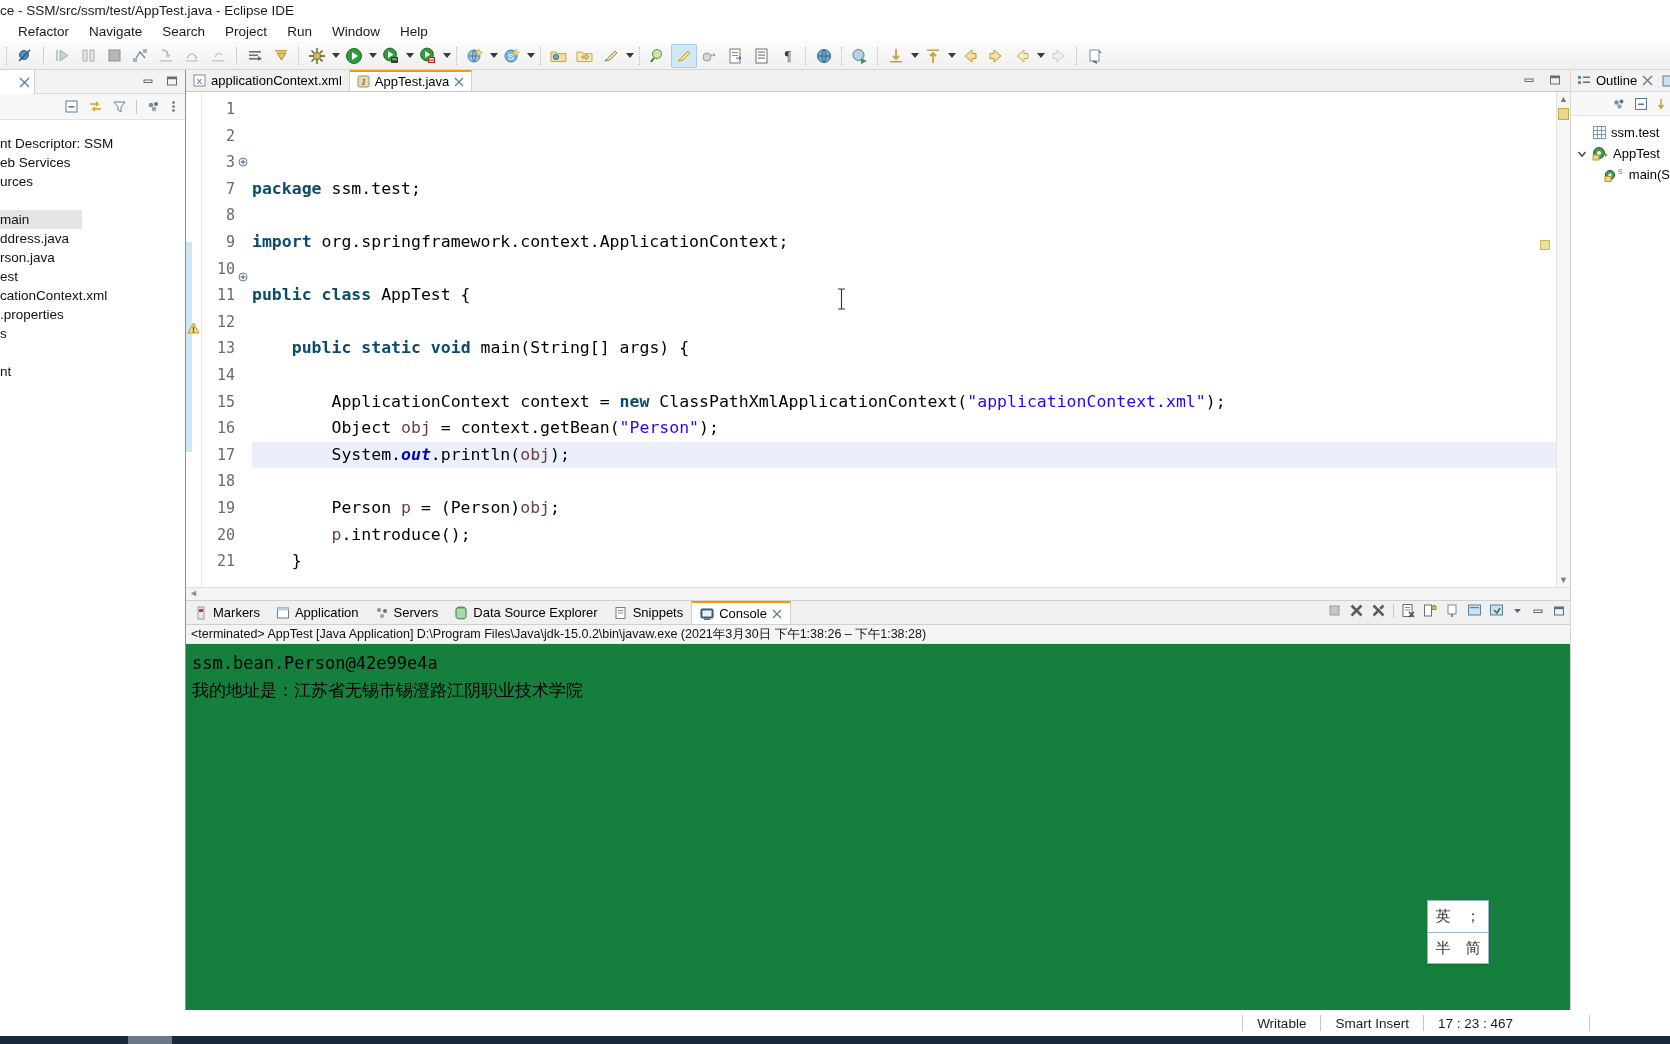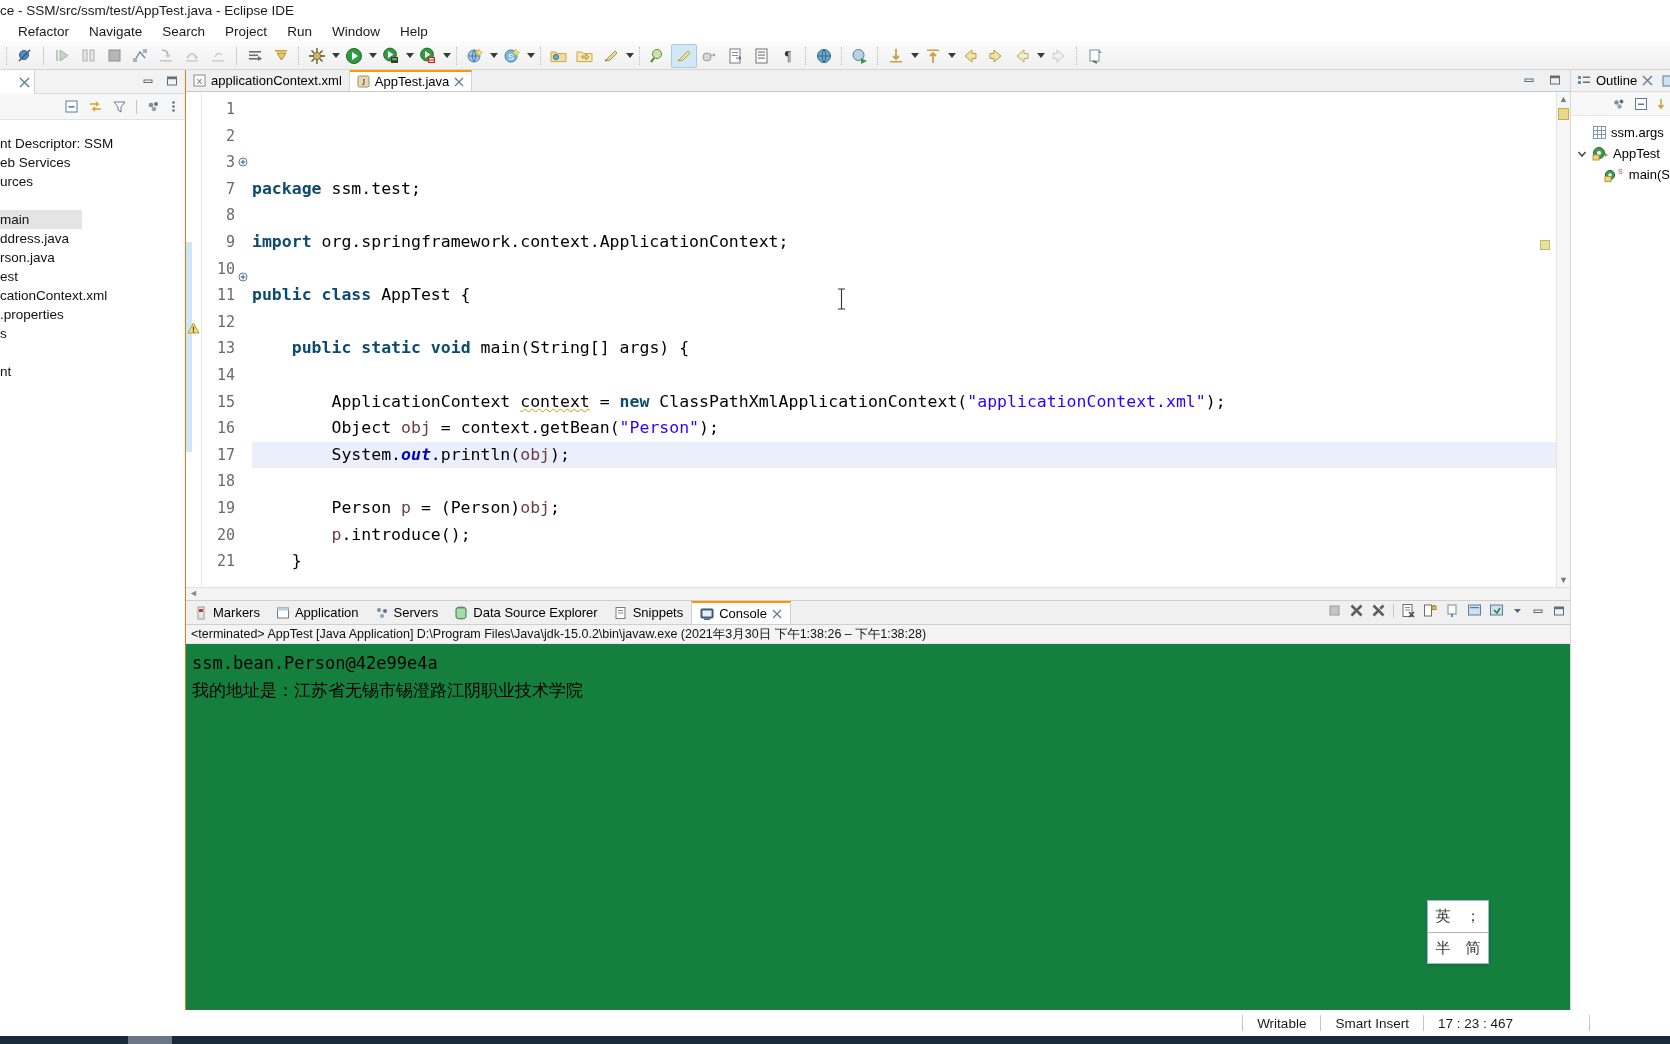--- a/index.html
+++ b/index.html
@@ -71,21 +71,21 @@
   .foldcol { width:14px; background:#fff; padding-top:4px; position:relative; }
   .code { flex:1; padding-top:4px; font-family:"DejaVu Sans Mono", monospace;
           font-size:16.5px; line-height:26.6px; white-space:pre; color:#000; position:relative;
           overflow:hidden;}
   .ln { height:26.6px; line-height:26.6px; }
   .linenums .ln { height:26.6px; line-height:26.6px; padding-right:3px; }
   .kw { color:#0c4a6e; font-weight:bold; }
   .str { color:#2a00ff; }
   .stat { color:#0000c0; font-style:italic; font-weight:bold; }
   .fld { color:#6a3e3e; }
-  .warnvar { text-decoration:underline; text-decoration-style:wavy;
+  .warnvar { text-decoration-style:wavy;
              text-decoration-color:#c8a200; text-decoration-thickness:1px; }
   .cur-line { position:absolute; left:0; right:0; height:26.6px; background:#eaeffb; }
 
   .occur-bar { position:absolute; left:0; width:6px; background:#cfe6f5; }
   .ed-vscroll { width:14px; background:#f6f6f6; border-left:1px solid #e3e3e3; position:relative; }
   .ed-hscroll { height:13px; background:#f4f4f4; border-top:1px solid #e0e0e0; position:relative; }
   .scroll-arrow { font-size:9px; color:#7a7a7a; text-align:center; }
 
   
   .outline { width:100px; background:#fff; border-left:1px solid #d7d7d7;text-align:center; }
@@ -770,21 +770,21 @@
     </div>
     <div id="outlinetree" style="padding-top:6px;">
         <div class="ol-row" style="padding-left: 6px;">
           <span style="width: 11px;"></span>
           <span>
             <svg width="15" height="15" viewBox="0 0 15 15">
               <rect x="1.5" y="1.5" width="12" height="12" fill="#fff" stroke="#7a9ab5"></rect>
               <path d="M1.5 5.5 H13.5 M1.5 9.5 H13.5 M5.5 1.5 V13.5 M9.5 1.5 V13.5" stroke="#7a9ab5"></path>
             </svg>
           </span>
-          <span>ssm.args</span>
+          <span>ssm.test</span>
         </div>
         <div class="ol-row" style="padding-left: 6px;">
           <span style="width: 11px;">
             <svg width="10" height="10" viewBox="0 0 10 10">
               <path d="M1.5 3 L5 7 L8.5 3" stroke="#4a4a4a" fill="none" stroke-width="1.5"></path>
             </svg>
           </span>
           <span>
             <svg width="17" height="16" viewBox="0 0 17 16">
               <circle cx="7" cy="7" r="5.5" fill="#3f9b4f" stroke="#1f6b2f"></circle>

